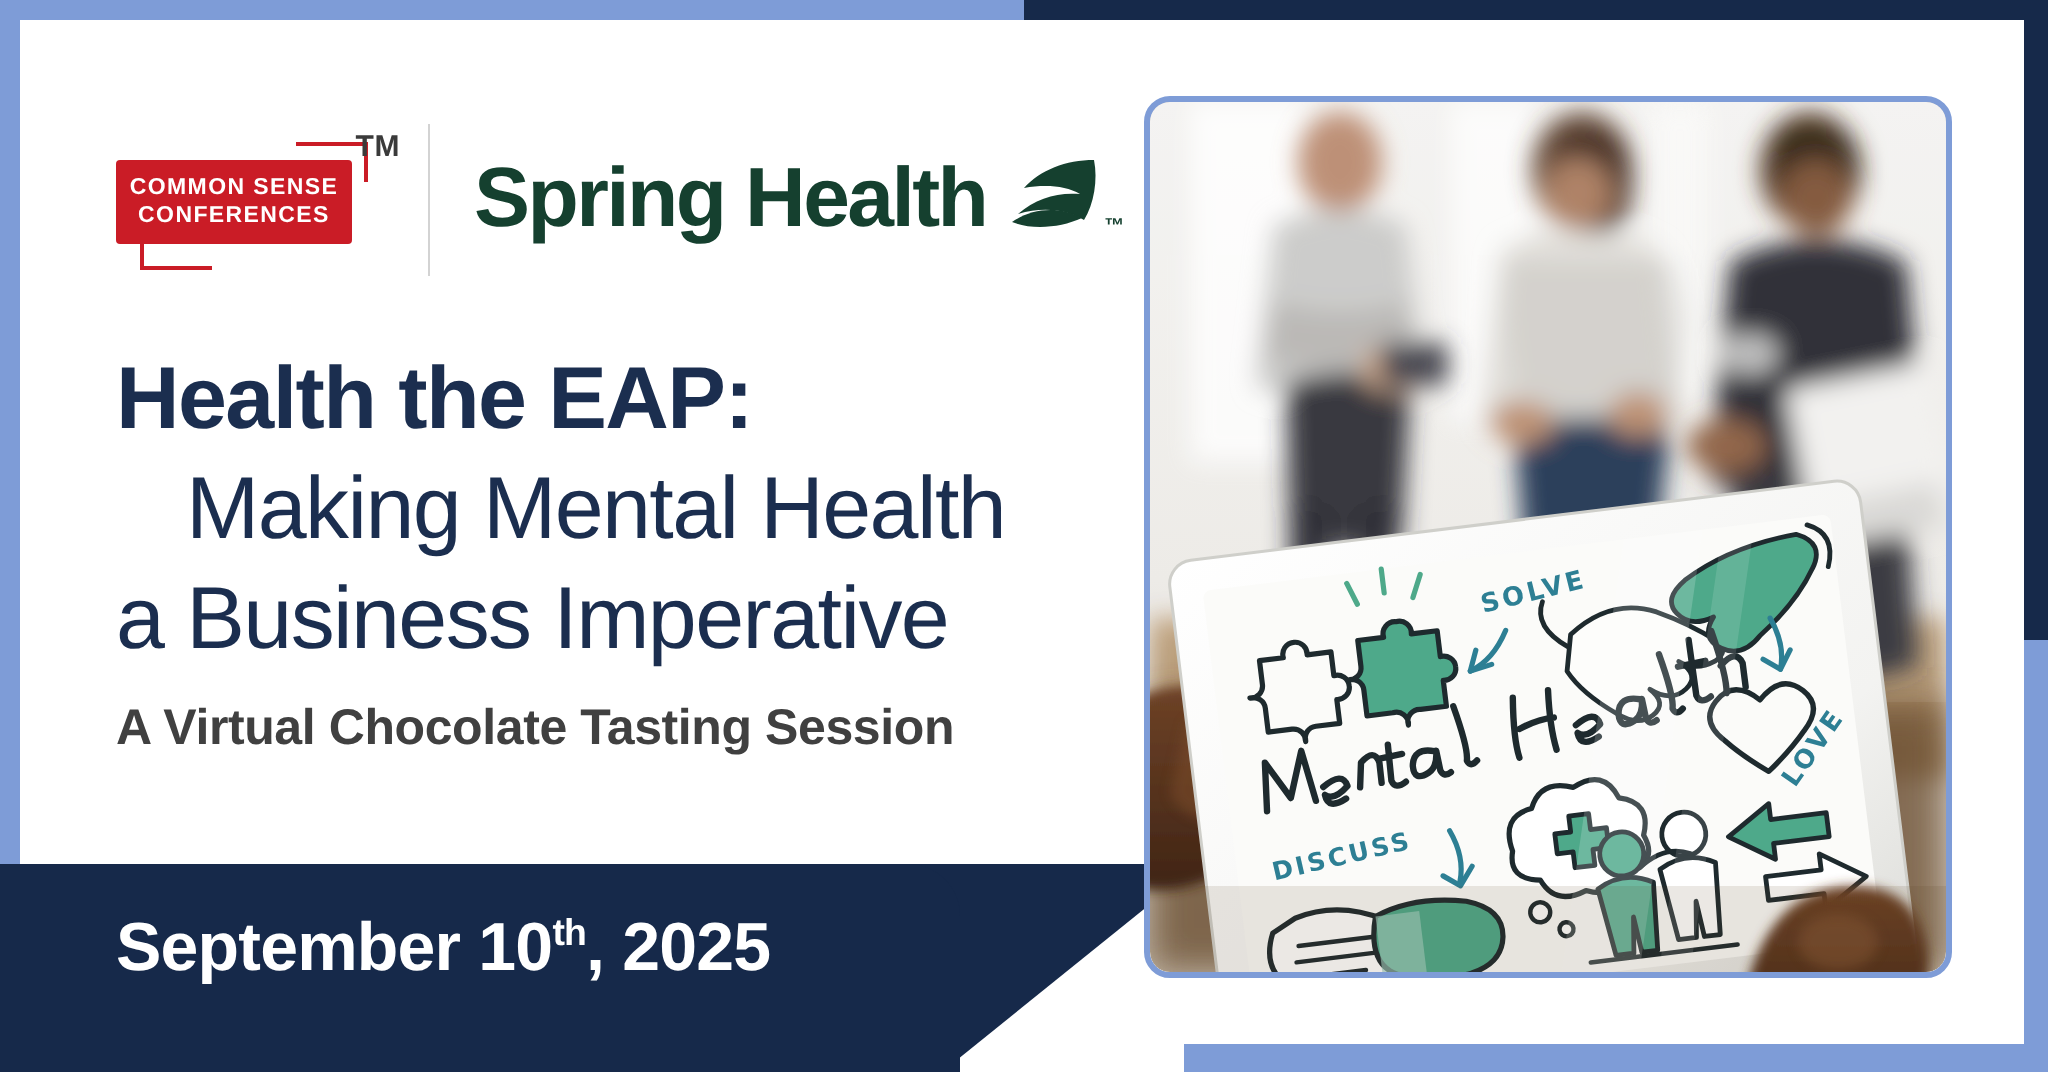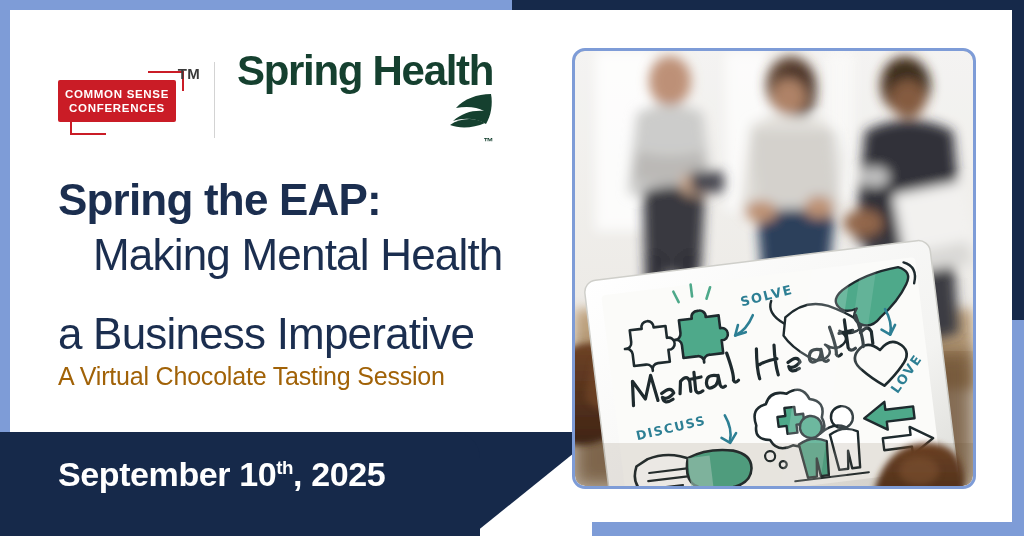--- a/index.html
+++ b/index.html
@@ -151,22 +151,21 @@
     letter-spacing: 0.3px;
   }
   .logo-divider {
     width: 1px;
     height: 76px;
     background: #d3d3d3;
     margin: 0 22px 0 16px;
   }
   .sh-logo {
     display: flex;
-    align-items: flex-end;
-    flex-direction: column;
+    align-items: flex-start;
   }
   .sh-word {
     color: #15402f;
     font-size: 42px;
     font-weight: bold;
     letter-spacing: -1.3px;
     line-height: 1;
     white-space: nowrap;
   }
   .sh-mark {
@@ -187,29 +186,29 @@
     left: 58px;
     top: 172px;
     width: 520px;
     color: #1b2e4f;
     font-size: 44px;
     line-height: 55px;
     letter-spacing: -0.8px;
   }
   .headline .l1 { font-weight: bold; display: block; }
   .headline .l2 { font-weight: normal; display: block; margin-left: 35px; }
-  .headline .l3 { font-weight: normal; display: block; margin-top: 24px; }
+  .headline .l3 { font-weight: normal; display: block; }
 
   .subtitle {
     position: absolute;
     left: 58px;
-    top: 362px;
-    color: #a16207;
+    top: 350px;
+    color: #404040;
     font-size: 25px;
-    font-weight: normal;
+    font-weight: bold;
     letter-spacing: -0.2px;
     white-space: nowrap;
   }
 
   
   .photo-card {
     position: absolute;
     left: 572px;
     top: 48px;
     width: 404px;
@@ -261,21 +260,21 @@
           <path d="M44 2 C30 2 17 7 9 16 C20 14 30 15 37 19 C26 18 15 21 6 29 C19 25 31 27 39 32 C44 24 46 12 44 2 Z" fill="#15402f"></path>
           <path d="M3 33 C13 26 27 25 38 31 C27 36 13 37 3 33 Z" fill="#15402f"></path>
         </svg>
       </span>
       <span class="sh-tm">™</span>
     </div>
 
   </div>
 
   <div class="headline">
-    <span class="l1">Spring the EAP:</span>
+    <span class="l1">Health the EAP:</span>
     <span class="l2">Making Mental Health</span>
     <span class="l3">a Business Imperative</span>
   </div>
 
   <div class="subtitle">A Virtual Chocolate Tasting Session</div>
 
   <div class="date-banner"></div>
   <div class="date-banner-round"></div>
   <div class="date-text">
     <span>September 10</span><sup>th</sup><span>, 2025</span>

